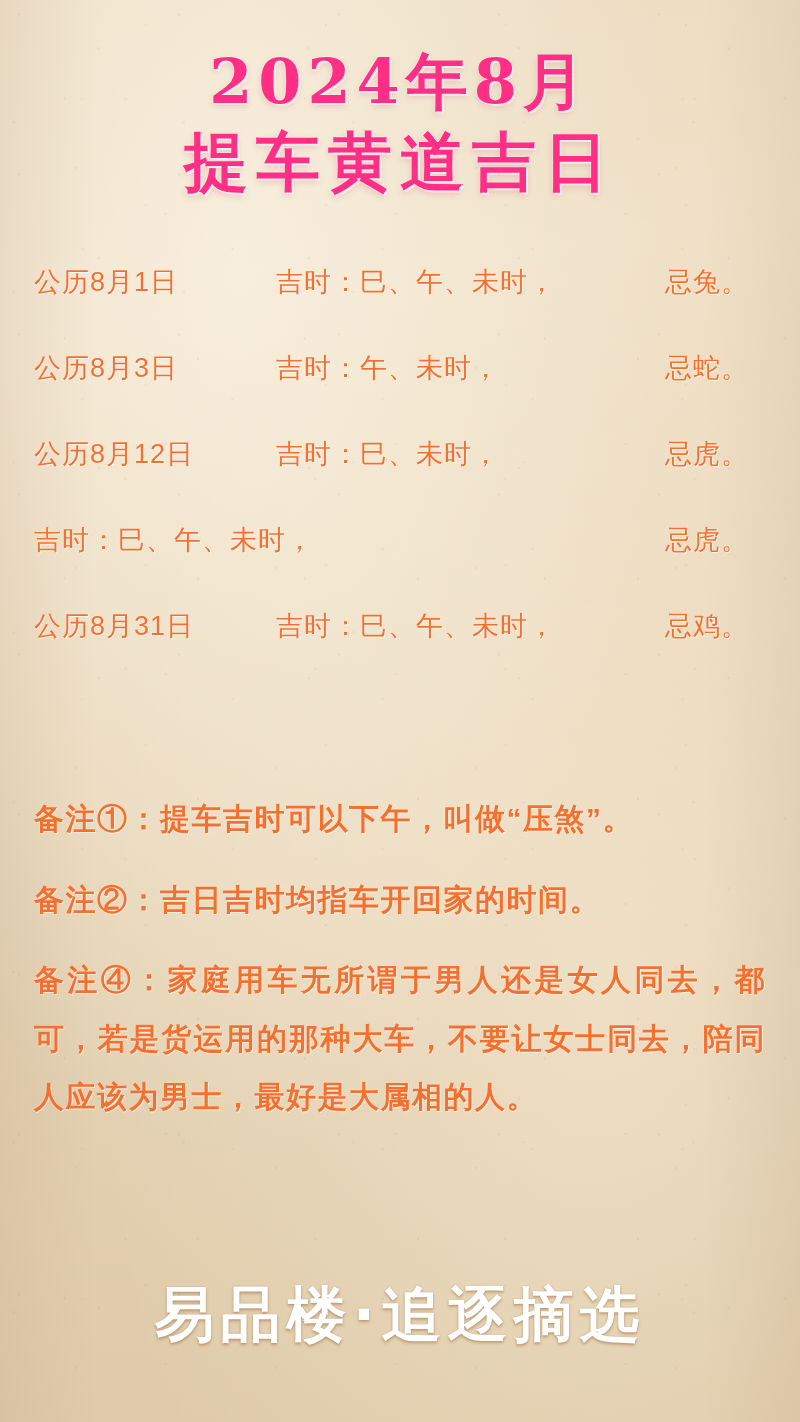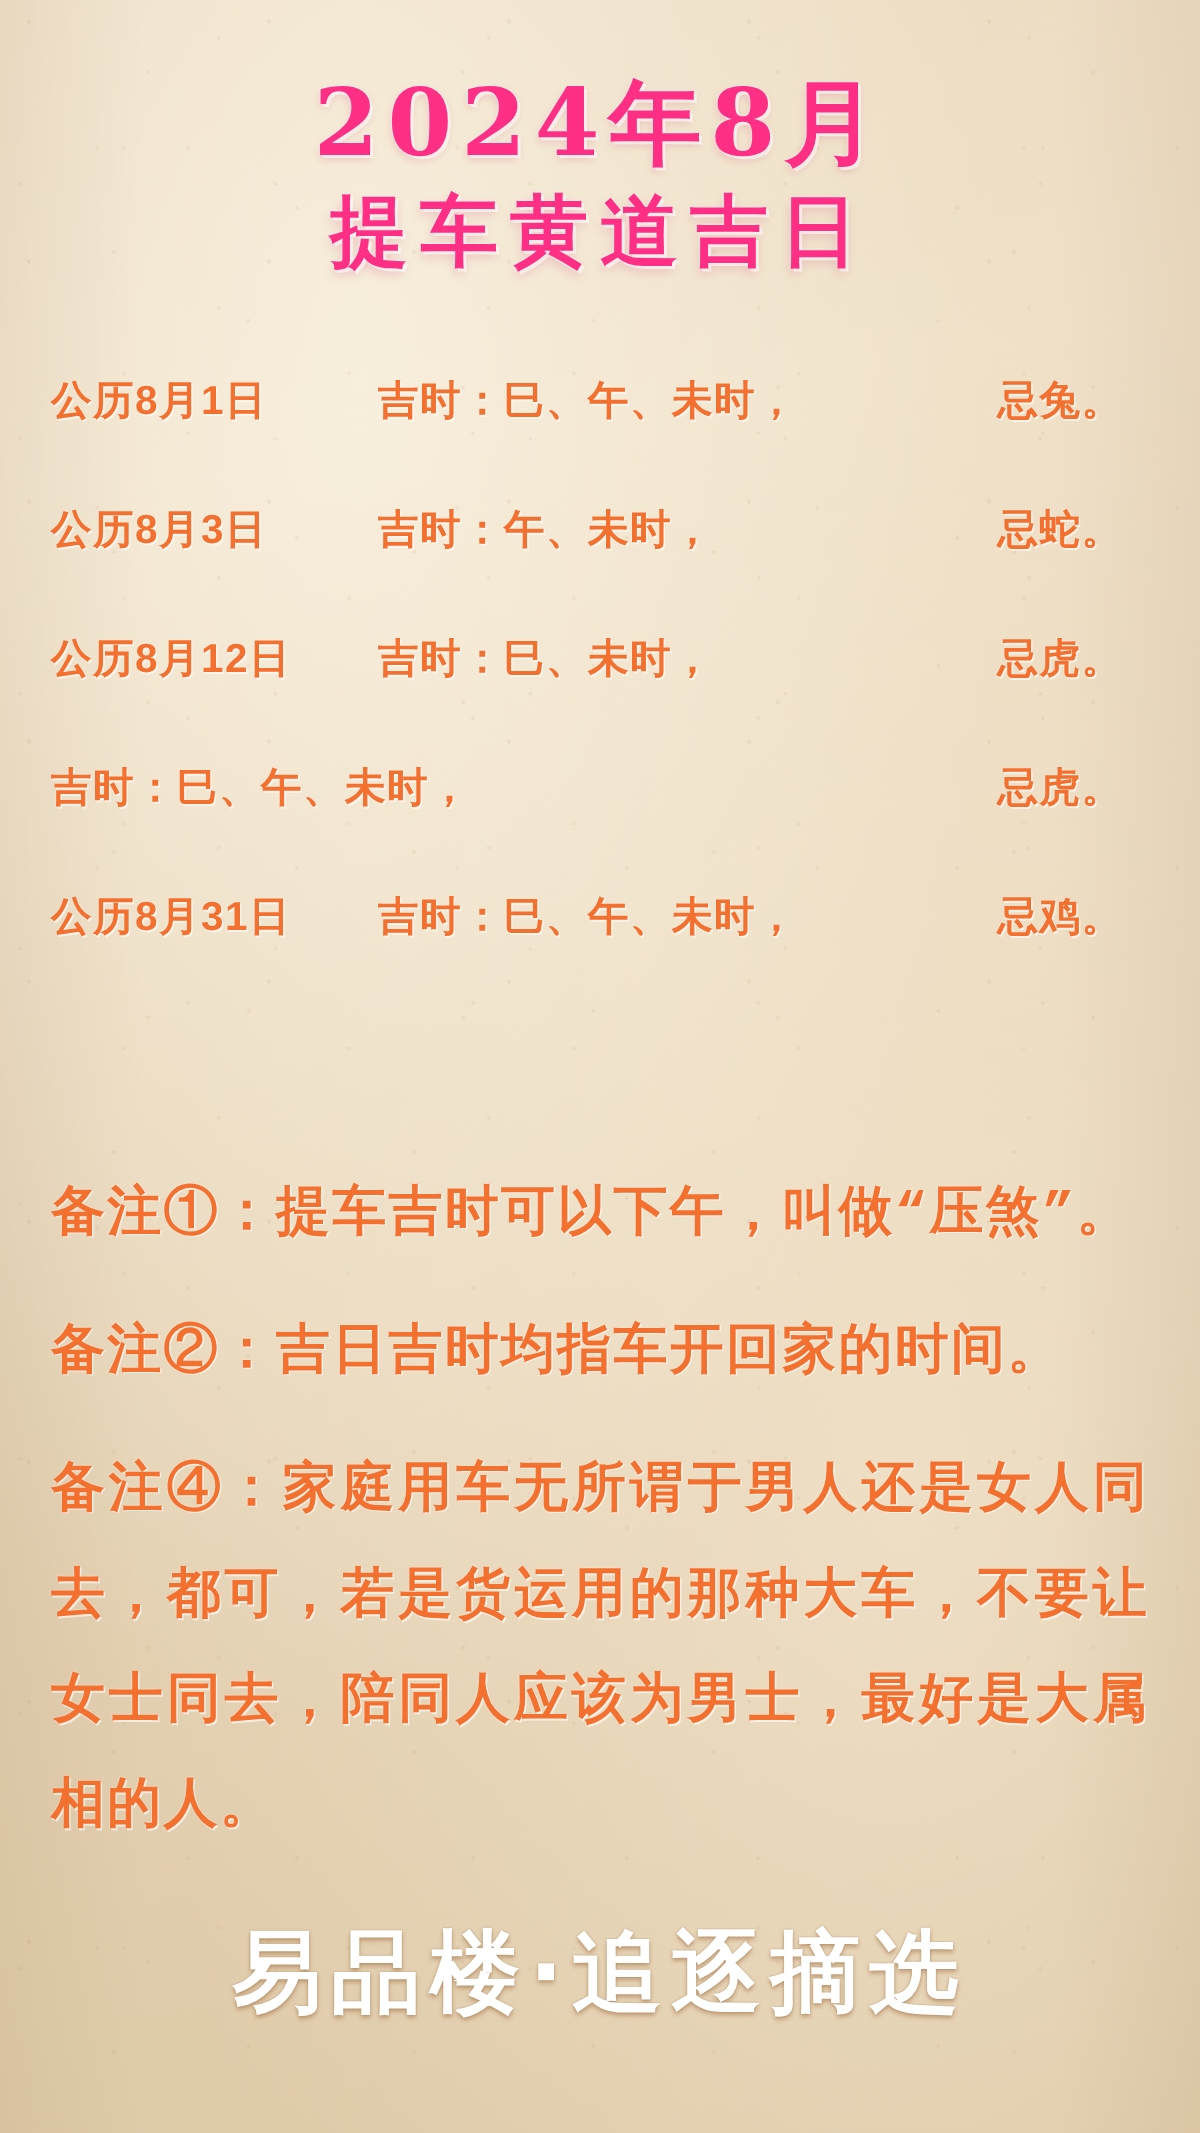--- a/index.html
+++ b/index.html
@@ -76,21 +76,21 @@
     font-weight: 700;
     letter-spacing: 6px;
     color: #ff2f86;
     text-shadow:
       0 0 2px rgba(255,255,255,0.9),
       2px 2px 0 rgba(255,255,255,0.55),
       0 3px 6px rgba(190,0,80,0.18);
   }
   .title-line2 {
     font-family: "DejaVu Serif", serif;
-    font-size: 52px;
+    font-size: 64px;
     line-height: 1.25;
     font-weight: 700;
     letter-spacing: 8px;
     color: #ff2f86;
     text-shadow:
       0 0 2px rgba(255,255,255,0.9),
       2px 2px 0 rgba(255,255,255,0.55),
       0 3px 7px rgba(190,0,80,0.2);
     margin-top: 8px;
   }
@@ -99,25 +99,26 @@
   .rows {
     margin-top: 62px;
     padding: 0 4px;
   }
   .row {
     display: flex;
     align-items: baseline;
     height: 86px;
     color: #f4702f;
     font-size: 27px;
-    font-weight: 700;
+    font-weight: 400;
     letter-spacing: 1px;
     text-shadow:
       0 0 1px rgba(255,255,255,0.85),
       1px 1px 0 rgba(255,255,255,0.6);
+    gap: 24px;
   }
   .row .c-date {
     width: 218px;
     flex: none;
   }
   .row .c-hours {
     flex: 1 1 auto;
   }
   .row .c-avoid {
     flex: none;
@@ -125,29 +126,28 @@
     min-width: 118px;
   }
 
   
   .notes {
     margin-top: 96px;
     padding: 0 4px;
   }
   .note {
     color: #f4702f;
-    font-size: 36px;
+    font-size: 30px;
     font-weight: 700;
     line-height: 1.95;
     letter-spacing: 1.5px;
     margin-bottom: 22px;
     text-shadow:
       0 0 1px rgba(255,255,255,0.85),
       1px 1px 0 rgba(255,255,255,0.6);
-    font-family: Liberation Mono, monospace;
   }
   .note .note-label {
     white-space: nowrap;
   }
   .note.long {
     text-align: justify;
     text-justify: inter-ideograph;
     margin-bottom: 0;
   }
 

